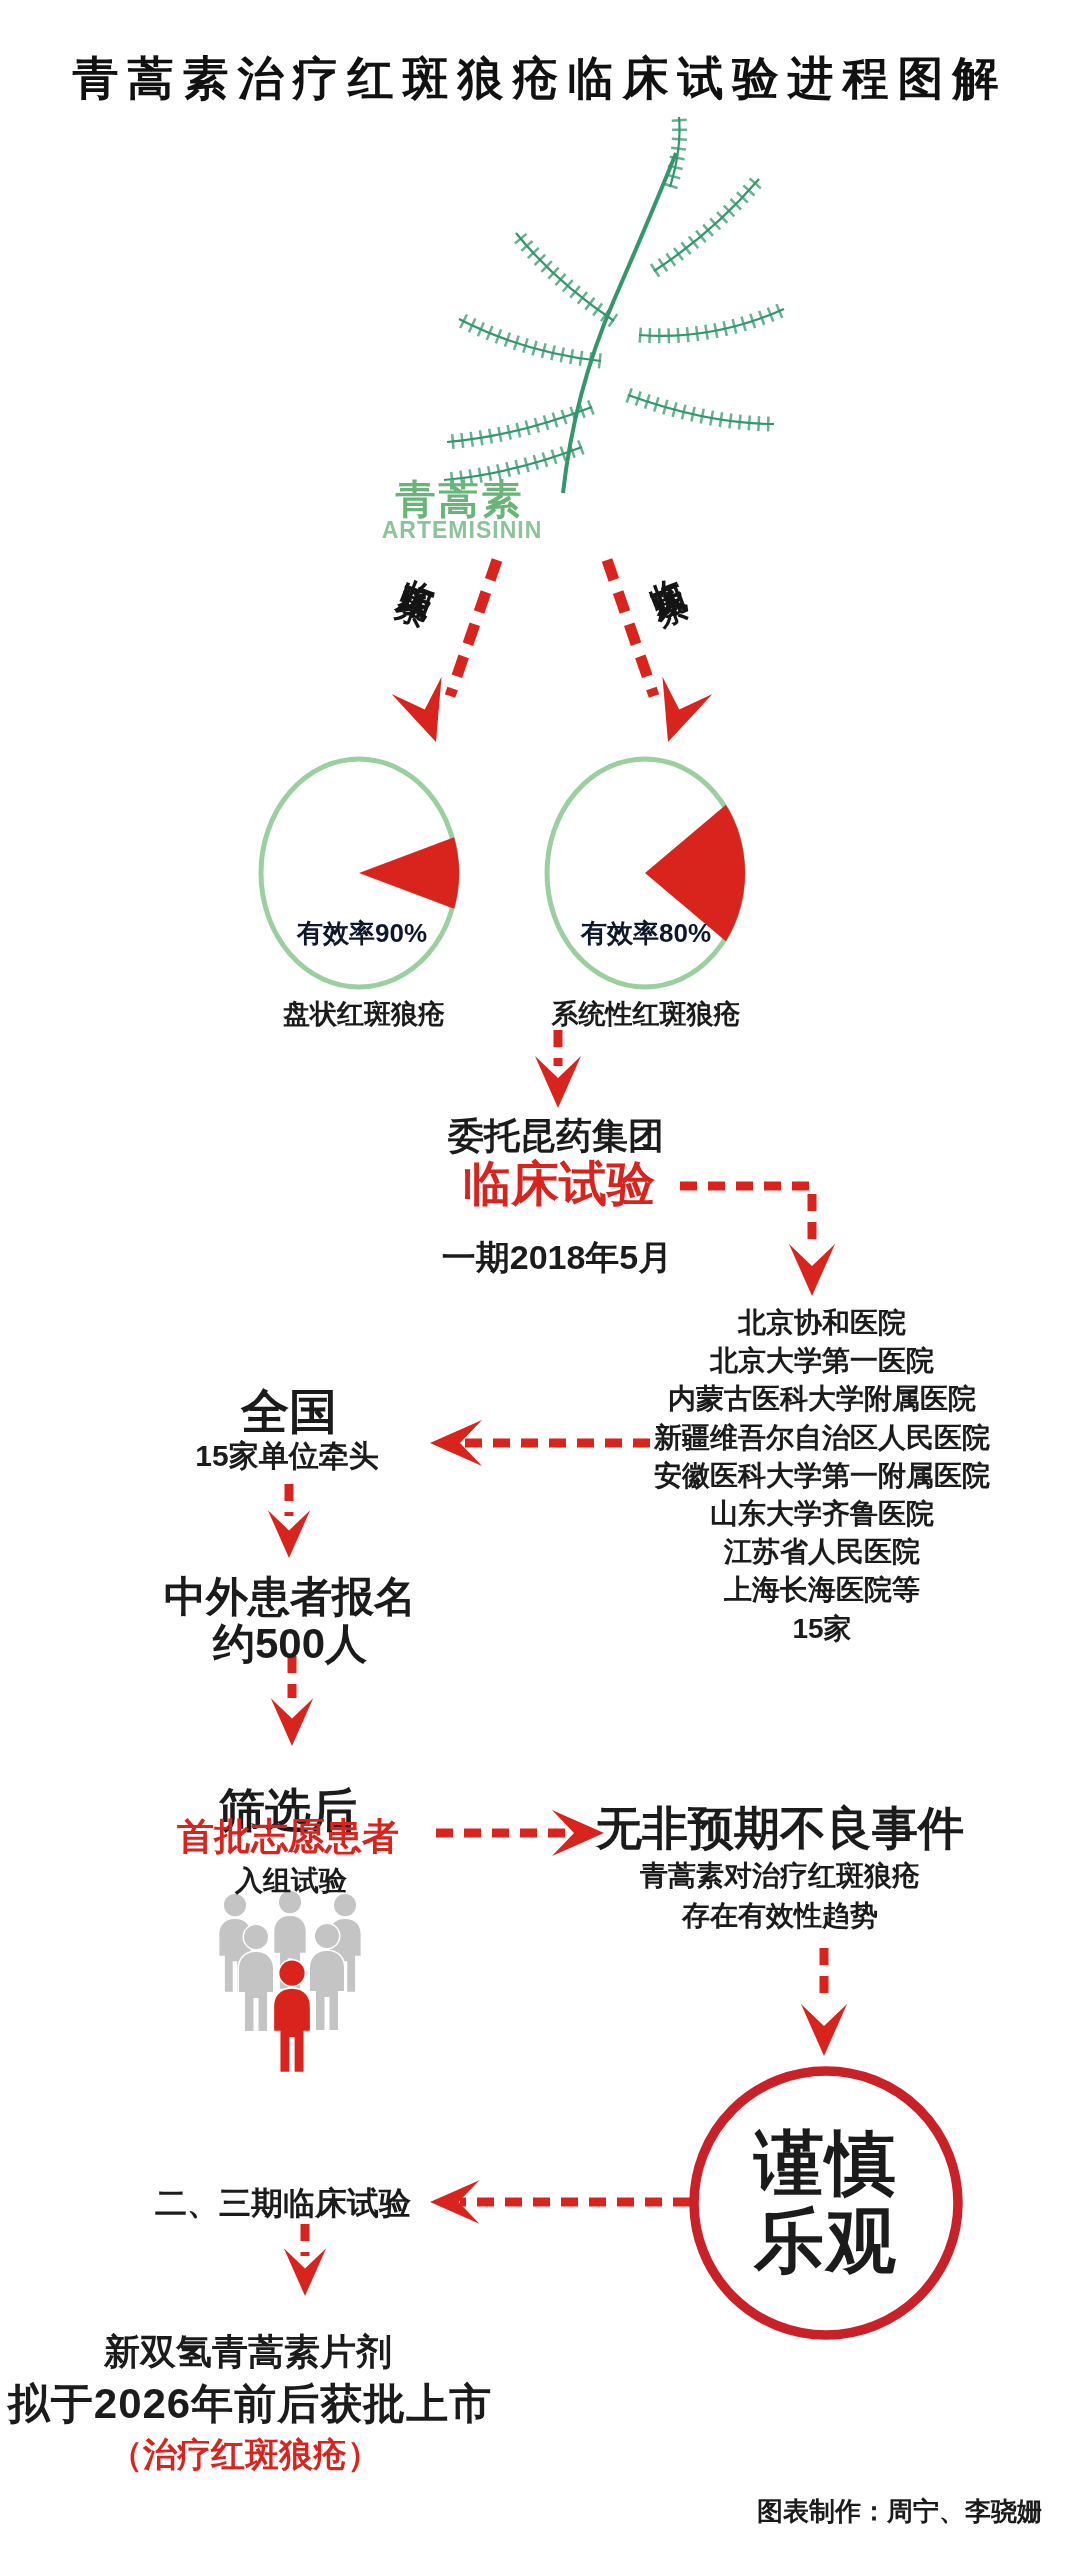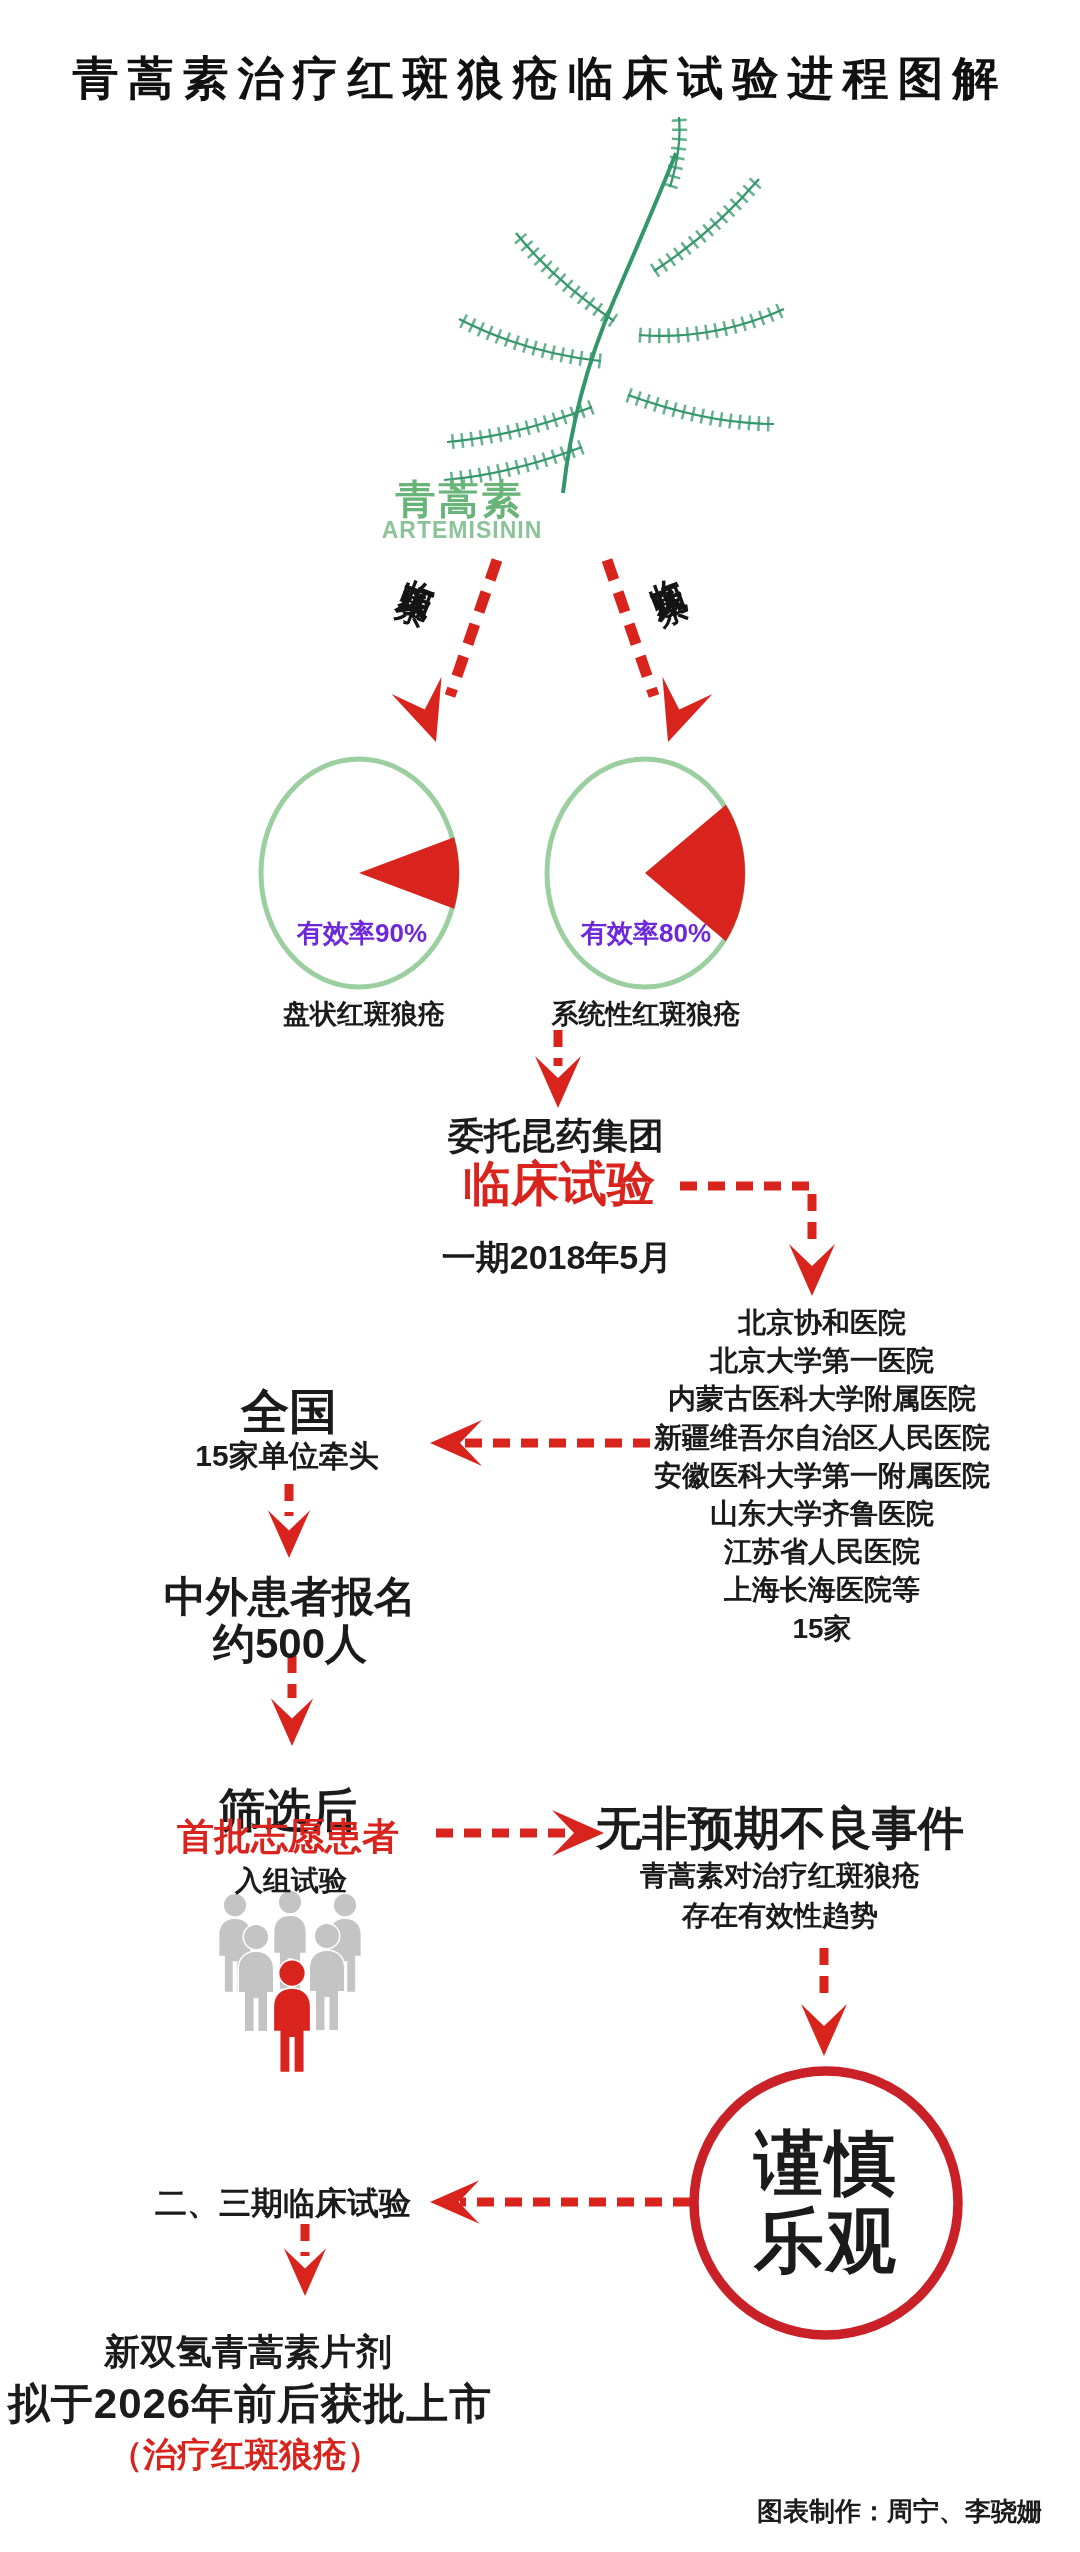--- a/index.html
+++ b/index.html
@@ -12,21 +12,21 @@
   .red{color:#d9241e;}
   #title{left:540px;top:48px;font-size:46px;font-weight:900;letter-spacing:9px;color:#111;}
   #herb-cn{left:460px;top:472px;font-size:40px;letter-spacing:3px;color:#69b478;font-weight:bold;}
   #herb-en{left:462px;top:517px;font-size:23px;letter-spacing:1px;color:#8cc39a;font-weight:bold;}
   .obs-label{
     font-size:33px;font-weight:900;line-height:1.06;color:#141414;
     writing-mode:vertical-rl;text-orientation:upright;letter-spacing:4px;
   }
   #obs-left{left:415px;top:556px;transform:rotate(21deg);transform-origin:top center;}
   #obs-right{left:633px;top:556px;transform:rotate(-21deg);transform-origin:top center;}
-  .pie-label{font-size:26px;font-weight:bold;color:#6d28d9;}
+  .pie-label{font-size:26px;font-weight:bold;color:#0f172a;}
   #pie-label-l{left:362px;top:916px;}
   #pie-label-r{left:646px;top:916px;}
   .pie-cap{font-size:27px;font-weight:bold;}
   #pie-cap-l{left:364px;top:996px;}
   #pie-cap-r{left:646px;top:996px;font-family:Liberation Mono, monospace;}
   #entrust{left:556px;top:1112px;font-size:36px;font-weight:bold;}
   #trial{left:559px;top:1152px;font-size:48px;font-weight:900;}
   #phase1{left:557px;top:1235px;font-size:34px;font-weight:600;}
   #hospitals{left:822px;top:1304px;font-size:28px;font-weight:bold;line-height:38.2px;}
   #nationwide{left:289px;top:1380px;font-size:48px;font-weight:900;}

